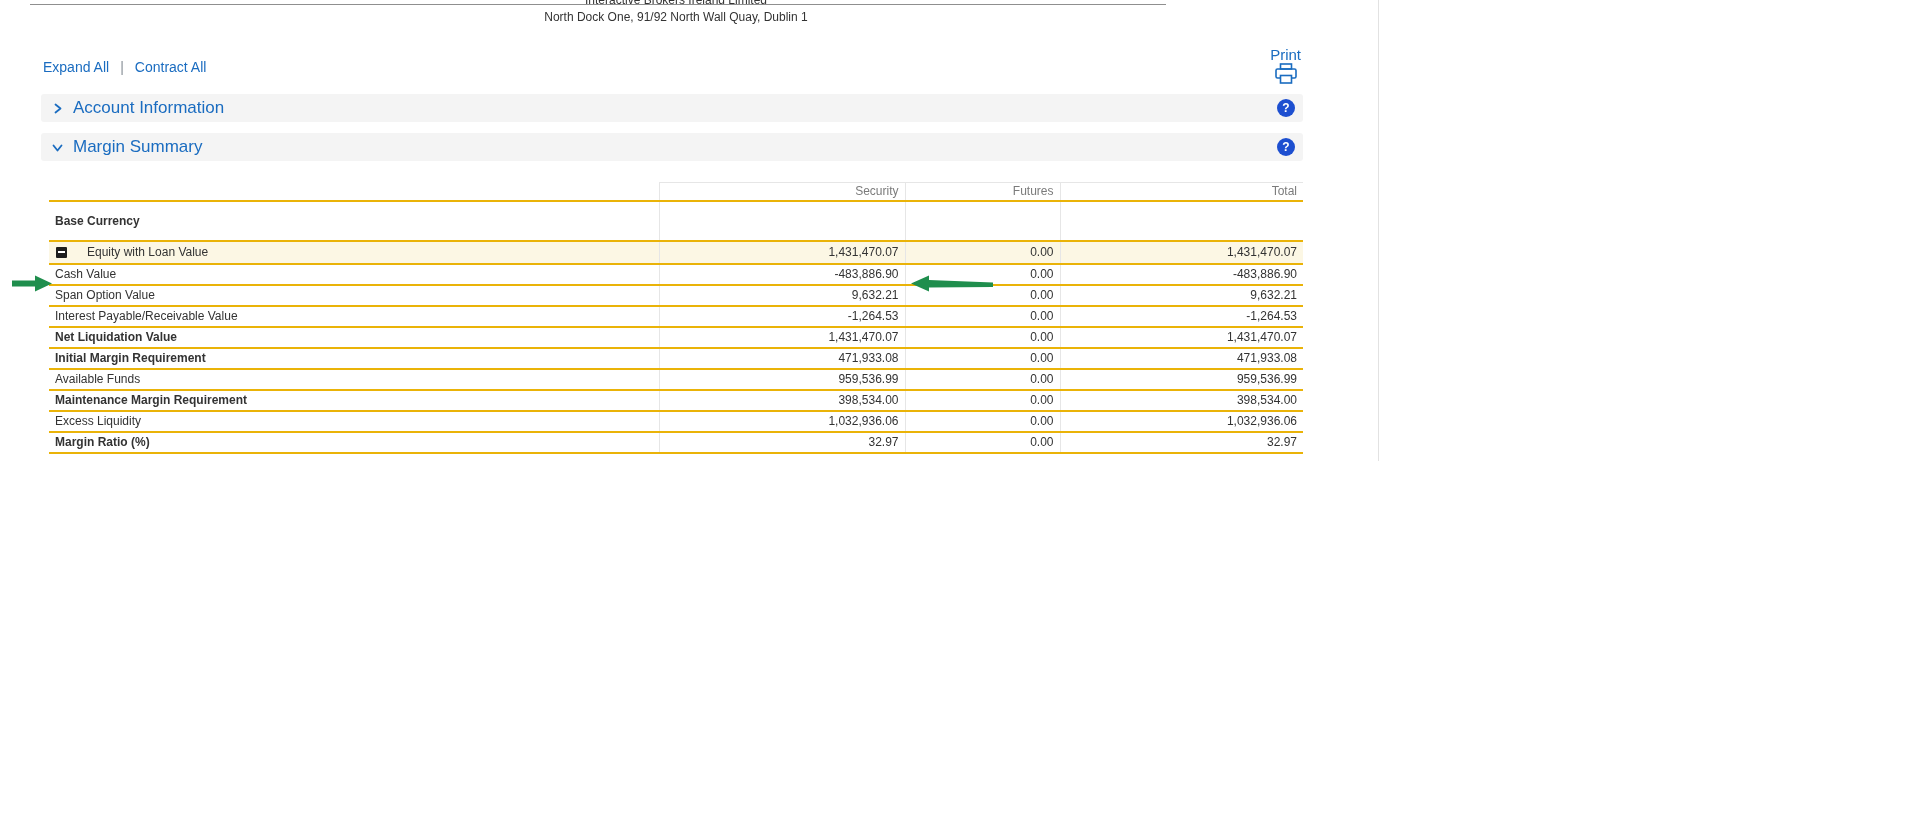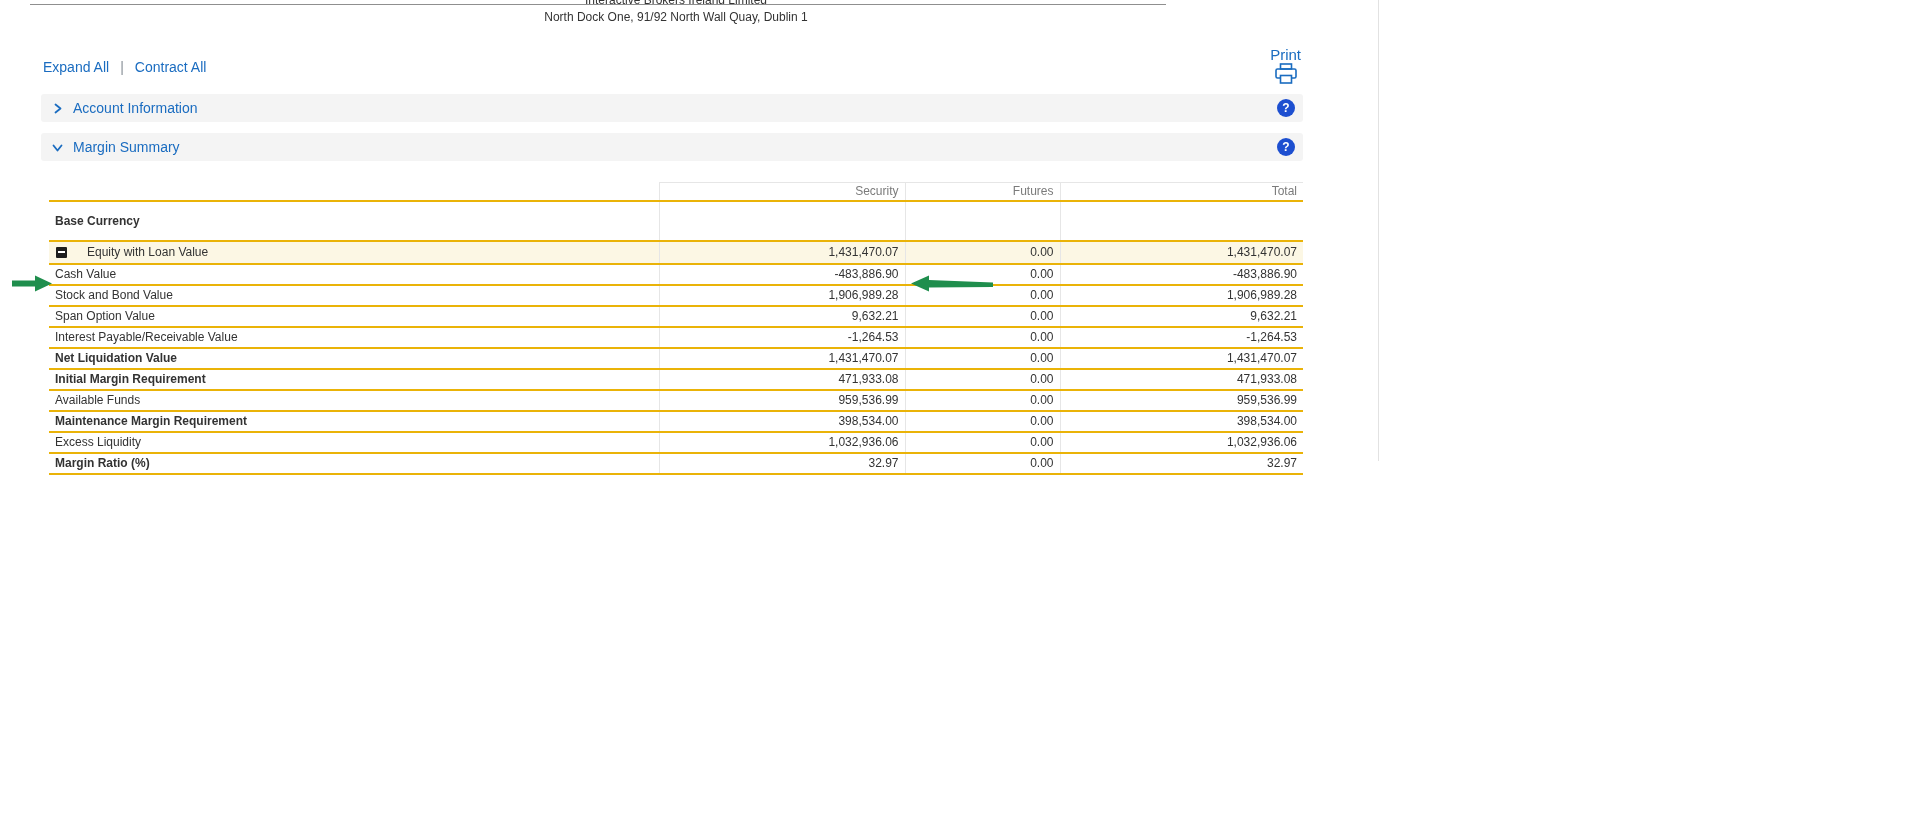--- a/index.html
+++ b/index.html
@@ -20,21 +20,21 @@
 
   .toolbar { display:flex; justify-content:space-between; align-items:center; height:24px; margin-bottom:15px; padding:0 2px; }
   .link-group { display:flex; align-items:center; gap:11px; font-size:14px; }
   .link { color:#1a6cc0; cursor:pointer; }
   .link-sep { color:#8a9199; }
   .print-group { display:flex; align-items:center; gap:0; cursor:pointer;flex-direction:column; }
   .print-label { color:#1a6cc0; font-size:15px; }
 
   .section-bar { position:relative; display:flex; align-items:center; height:28px; background:#f4f4f4; border-radius:3px; padding:0 10px; margin-bottom:11px; cursor:pointer; }
   .section-bar.mb-small { margin-bottom:21px; }
-  .section-title { color:#1a6cc0; font-size:14px; margin-left:9px; }
+  .section-title { color:#1a6cc0; font-size:17px; margin-left:9px; }
   .help-badge { position:absolute; right:8px; top:5px; width:18px; height:18px; border-radius:50%; background:#1d4fd0; color:#fff; font-size:12px; font-weight:bold; display:flex; align-items:center; justify-content:center; cursor:pointer; line-height:1; }
 
   table.margin-table { border-collapse:collapse; margin-left:8px; width:1254px; font-size:12px; color:#333; table-layout:fixed; }
   .margin-table col.c-label { width:610px; }
   .margin-table col.c-sec { width:246px; }
   .margin-table col.c-fut { width:155px; }
   .margin-table col.c-tot { width:243px; }
   .margin-table td, .margin-table th { border-bottom:2px solid #eab308; border-right:1px solid #e6e6e6; height:21px; padding:0 6px; overflow:hidden; white-space:nowrap; }
   .margin-table td:last-child, .margin-table th:last-child { border-right:none;margin-left:40px; }
   .margin-table thead th { border-top:1px solid #e6e6e6; height:18px; font-weight:normal; color:#7b7b7b; text-align:right; font-size:12px; }
@@ -133,26 +133,20 @@
           <td class="num">0.00</td>
           <td class="num">1,431,470.07</td>
         </tr>
         <tr>
           <td class="lvl-2">Cash Value</td>
           <td class="num">-483,886.90</td>
           <td class="num">0.00</td>
           <td class="num">-483,886.90</td>
         </tr>
         <tr>
-          <td class="lvl-2">Stock and Bond Value</td>
-          <td class="num">1,906,989.28</td>
-          <td class="num">0.00</td>
-          <td class="num">1,906,989.28</td>
-        </tr>
-        <tr>
           <td class="lvl-2">Span Option Value</td>
           <td class="num">9,632.21</td>
           <td class="num">0.00</td>
           <td class="num">9,632.21</td>
         </tr>
         <tr>
           <td class="lvl-2">Interest Payable/Receivable Value</td>
           <td class="num">-1,264.53</td>
           <td class="num">0.00</td>
           <td class="num">-1,264.53</td>

